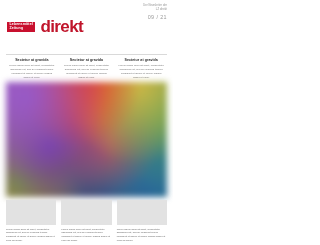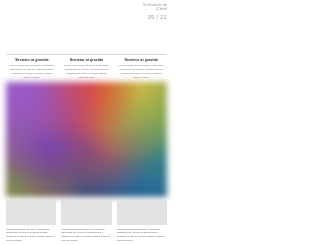--- a/index.html
+++ b/index.html
@@ -149,20 +149,27 @@
     letter-spacing:.02px;
   }
 </style>
 </head>
 <body>
 
 <div class="page">
 
   <div class="header">
 
+    <div class="masthead">
+      <div class="logo-box">
+        <span class="l1">Lebensmittel</span>
+        <span class="l2">Zeitung</span>
+      </div>
+      <div class="wordmark">direkt</div>
+    </div>
 
     <div class="meta">
       <div class="meta-line">Der Newsletter der</div>
       <div class="meta-line">LZ direkt</div>
       <div class="meta-issue">09 / 21</div>
     </div>
 
     <div class="rule"></div>
   </div>
 

